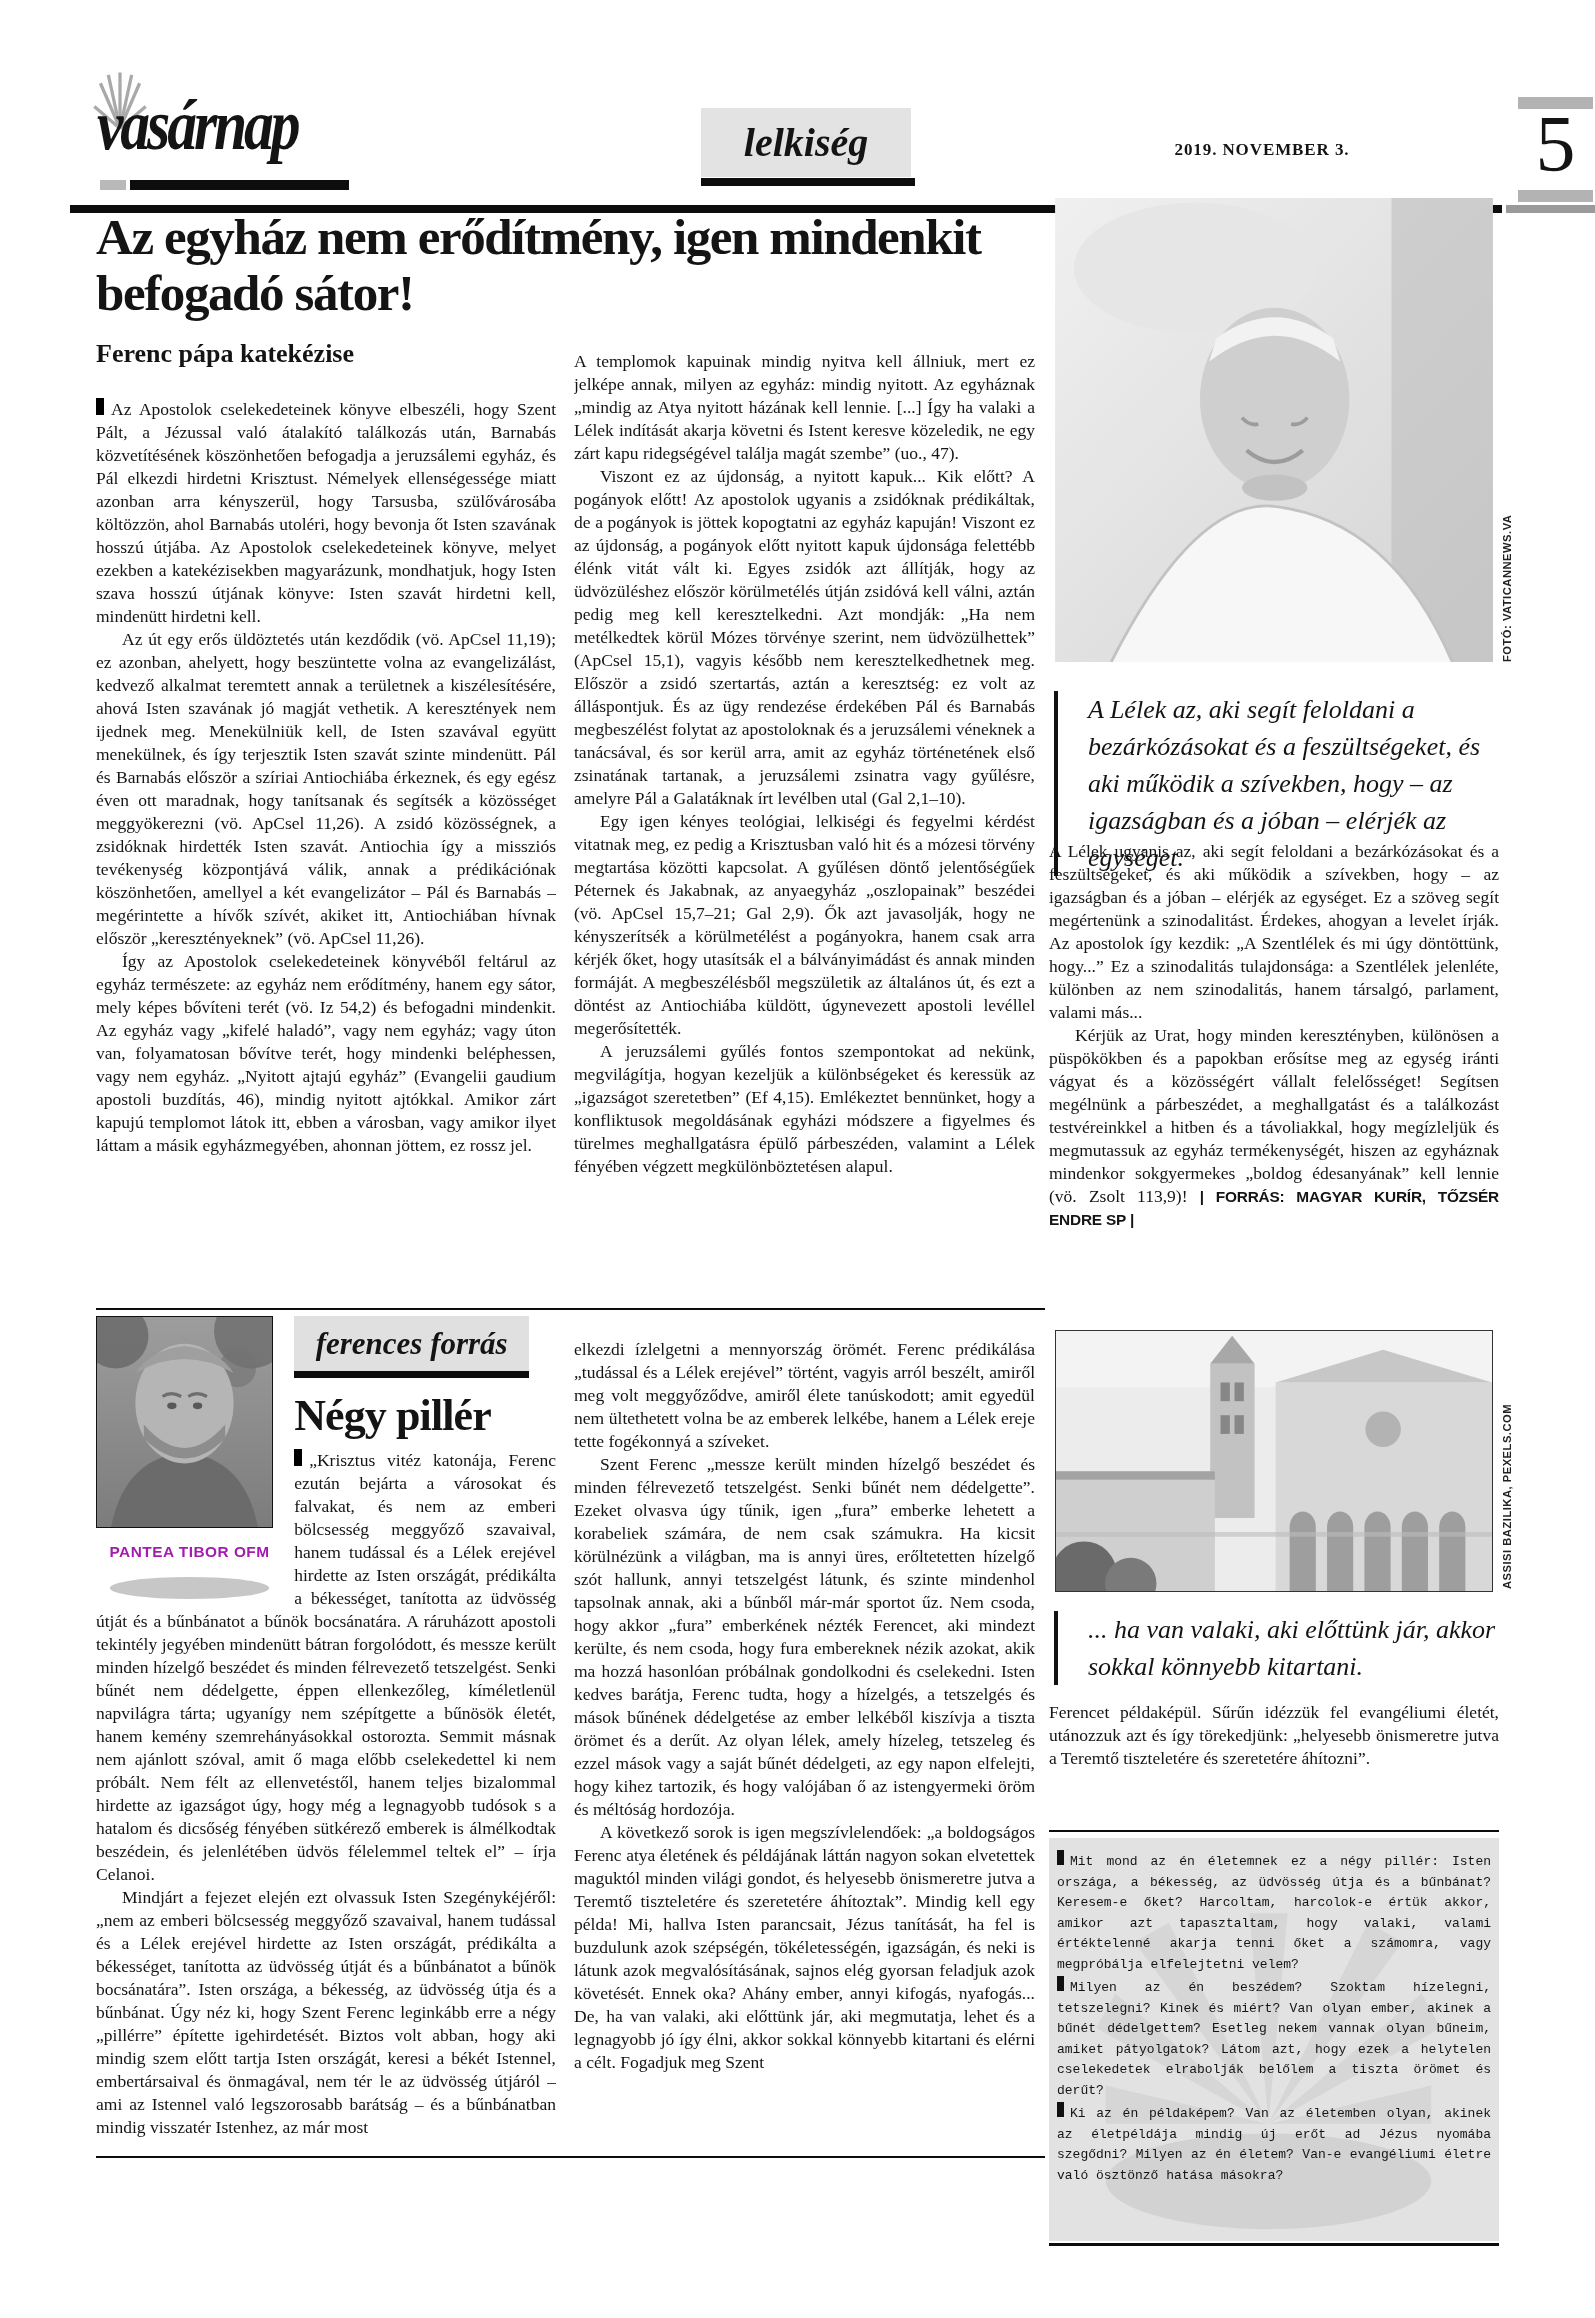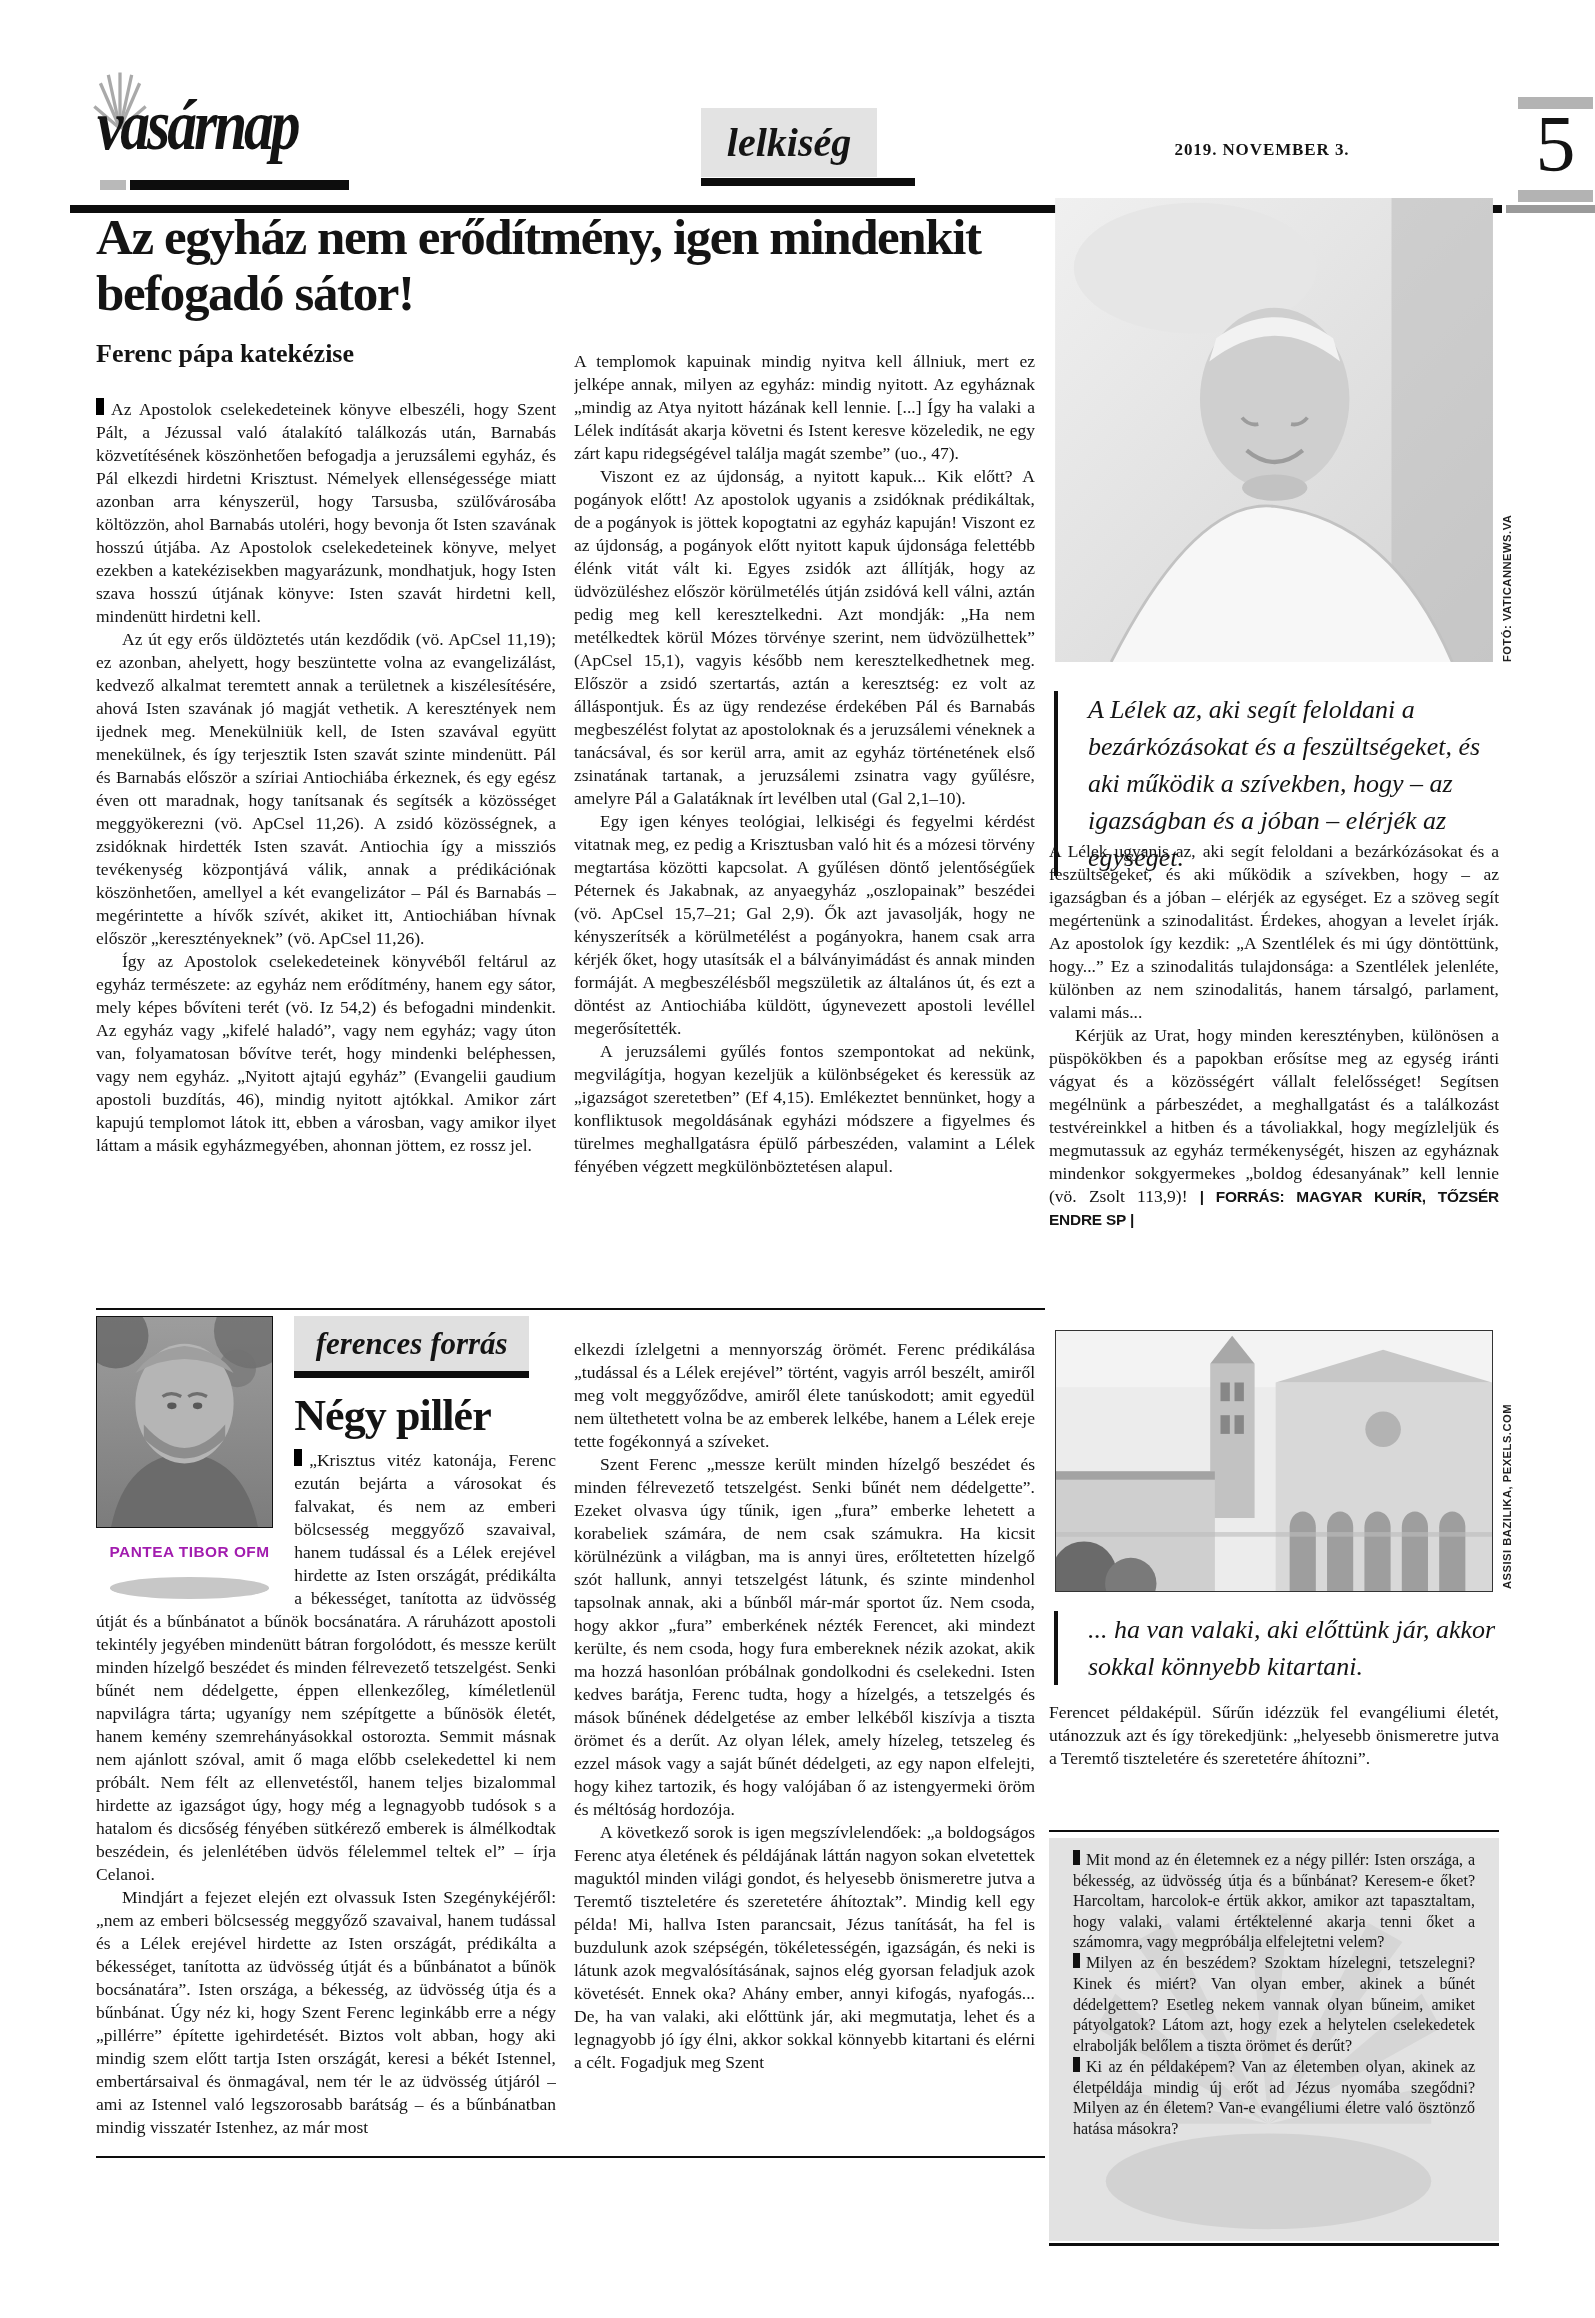--- a/index.html
+++ b/index.html
@@ -33,22 +33,22 @@
   .rule{background:#0d0d0d;}
   
   .floatbox{float:left;width:187px;margin:0 11.2px 4.7px 0;}
   .portrait-frame{border:1.4px solid #111;}
   .portrait-caption{font-family:"Liberation Sans",sans-serif;font-weight:700;font-size:15.4px;
                     color:#a21caf;text-align:center;margin-top:12px;letter-spacing:0.5px;}
   .shadow-ellipse{width:159px;height:21.5px;border-radius:50%;background:#c7c7c7;margin:14px auto 0;}
   .tagbox{display:inline-block;background:#e0e0e0;font-style:italic;font-weight:700;font-size:31px;
           line-height:55px;padding:0 21.5px;border-bottom:7px solid #0d0d0d;}
   .h2line{font-weight:700;font-size:44px;letter-spacing:-0.9px;margin:26px 0 22.4px;}
-  .qbox{background:#e2e2e2;font-family:Liberation Serif, serif;font-size:16px;line-height:20.6px;
-        text-align:justify;padding:12px 24px;box-sizing:border-box;overflow:hidden;}
+  .qbox{background:#e2e2e2;font-family:Liberation Mono, monospace;font-size:13px;line-height:20.6px;
+        text-align:justify;padding:12px 8px;box-sizing:border-box;overflow:hidden;}
   .qbox .inner{position:relative;z-index:1;}
   .qbox p{margin:0 0 0.5px;}
   .qmarker{display:inline-block;width:7px;height:15px;background:#111;margin-right:6px;}
   .wm{position:absolute;z-index:0;opacity:.55;}
   figure{margin:0;}
 </style>
 </head>
 <body>
 
 <div id="page">
@@ -63,21 +63,21 @@
         <line x1="60" y1="125" x2="115" y2="78"></line>
           <line x1="60" y1="125" x2="35" y2="10"></line>
         <line x1="60" y1="125" x2="85" y2="10"></line>
       </g>
     </svg>
   </div>
   <div class="abs masthead" style="left:97px;top:85px;">vasárnap</div>
   <div class="abs mast-bar-gray" style="left:100px;top:180px;width:26px;height:10.3px;"></div>
   <div class="abs mast-bar-black" style="left:130px;top:180px;width:219px;height:10.3px;"></div>
 
-  <div class="abs sectionbox" style="left:701px;top:108px;width:176px;height:69px;">lelkiség</div>
+  <div class="abs sectionbox" style="left:701px;top:108px;width:210px;height:69px;">lelkiség</div>
   <div class="abs section-underbar" style="left:701px;top:178px;width:214px;height:7.5px;"></div>
 
   <div class="abs dateline" style="left:1122px;top:140px;width:280px;">2019. NOVEMBER 3.</div>
 
   <div class="abs pn-bar" style="left:1518px;top:97px;width:75px;height:11.7px;"></div>
   <div class="abs pagenum" style="left:1518px;top:107px;width:75px;">5</div>
   <div class="abs pn-bar" style="left:1518px;top:190px;width:75px;height:11.7px;"></div>
 
   <div class="abs header-rule" style="left:70px;top:205px;width:1432px;height:7.5px;"></div>
   <div class="abs header-rule-light" style="left:1506px;top:205px;width:89px;height:7.5px;"></div>

